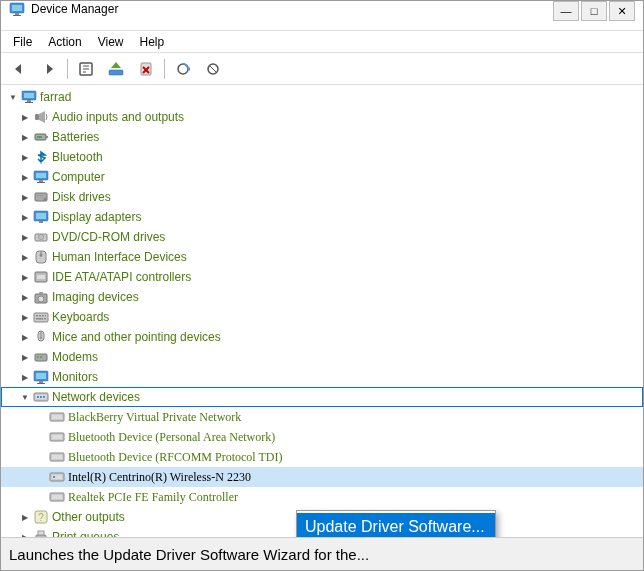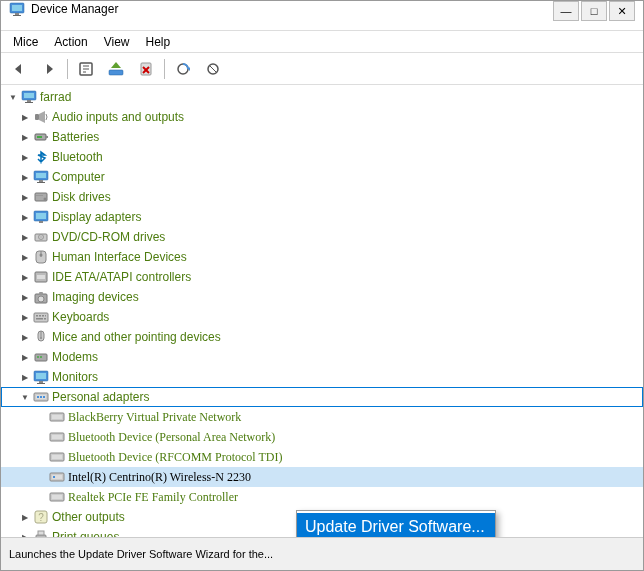--- a/index.html
+++ b/index.html
@@ -165,21 +165,21 @@
     .indent-1 { padding-left: 16px; }
     .indent-2 { padding-left: 32px; font-family: Liberation Serif, serif; }
 
     .status-bar {
       height: 22px;
       background: #f0f0f0;
       border-top: 1px solid #ccc;
       display: flex;
       align-items: center;
       padding: 16px 8px;
-      font-size: 11px;
+      font-size: 15px;
       color: #000;
       flex-shrink: 0;
     }
 
     
     .context-menu {
       position: absolute;
       background: #fff;
       border: 1px solid #999;
       box-shadow: 3px 3px 6px rgba(0,0,0,0.3);
@@ -227,21 +227,21 @@
       <span class="title-bar-title">Device Manager</span>
     </div>
     <div class="title-bar-controls">
       <button class="title-btn">—</button>
       <button class="title-btn">□</button>
       <button class="title-btn close">✕</button>
     </div>
   </div>
 
   <div class="menu-bar">
-    <div class="menu-item">Mice</div>
+    <div class="menu-item">File</div>
     <div class="menu-item">Action</div>
     <div class="menu-item">View</div>
     <div class="menu-item">Help</div>
   </div>
 
   <div class="toolbar">
     <button class="toolbar-btn">
       <svg width="16" height="16" viewBox="0 0 16 16">
           <polygon points="10,3 4,8 10,13" fill="#555"></polygon>
         </svg>
@@ -481,21 +481,21 @@
         <div class="expand-arrow">▼</div>
         <div class="item-icon">
           <svg width="16" height="16" viewBox="0 0 16 16">
             <rect x="1" y="4" width="14" height="8" rx="1" fill="#ccc" stroke="#888" stroke-width="1"></rect>
             <rect x="3" y="6" width="10" height="4" fill="#ddd"></rect>
             <rect x="4" y="7" width="2" height="2" fill="#4a90d9"></rect>
             <rect x="7" y="7" width="2" height="2" fill="#4a90d9"></rect>
             <rect x="10" y="7" width="2" height="2" fill="#4a90d9"></rect>
           </svg>
         </div>
-        <span class="item-label">Personal adapters</span>
+        <span class="item-label">Network devices</span>
       </div>
 
       <div class="tree-item indent-2">
         <div class="expand-arrow" style="visibility:hidden;">▶</div>
         <div class="item-icon">
           <svg width="16" height="16" viewBox="0 0 16 16">
             <rect x="1" y="4" width="14" height="8" rx="1" fill="#ccc" stroke="#888" stroke-width="1"></rect>
             <rect x="3" y="6" width="10" height="4" fill="#ddd"></rect>
           </svg>
         </div>

